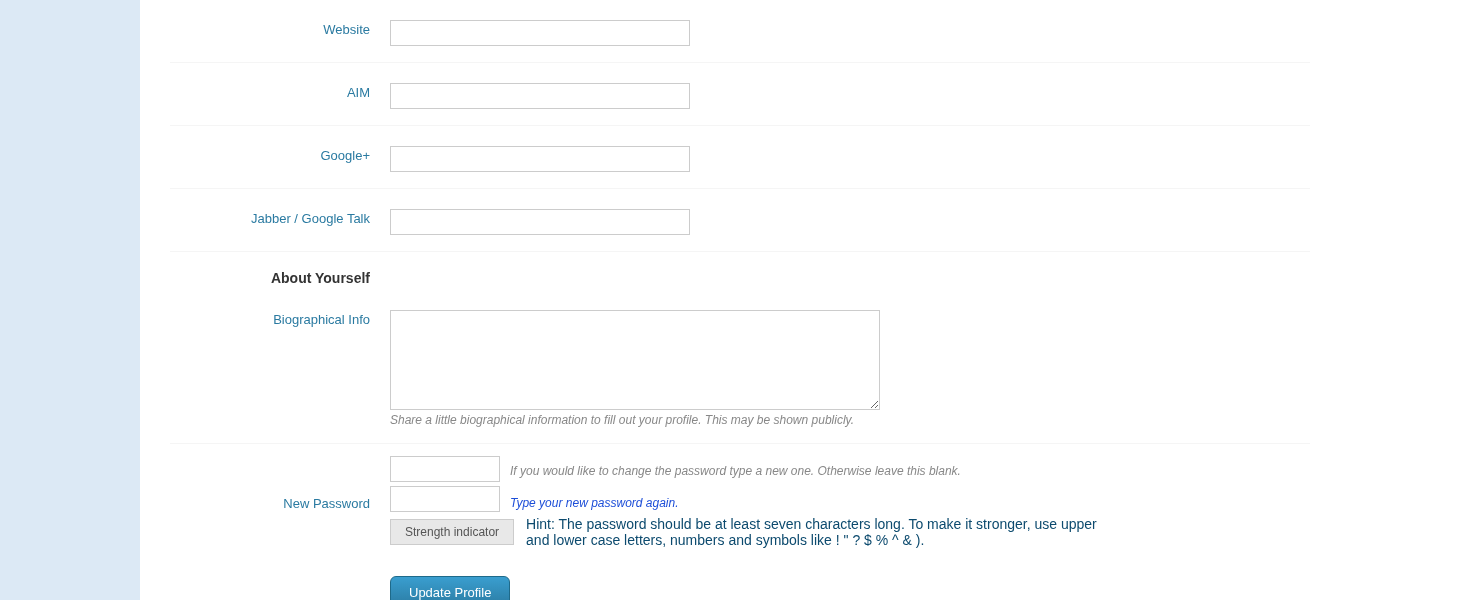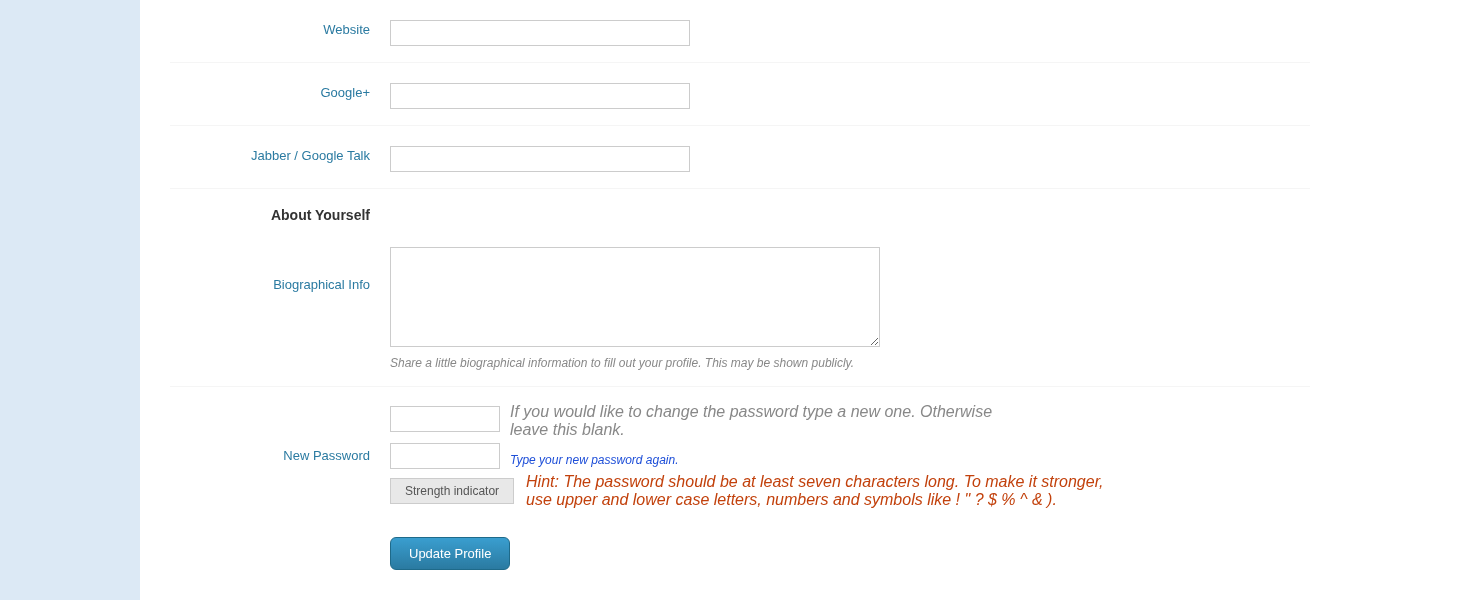--- a/index.html
+++ b/index.html
@@ -85,21 +85,20 @@
       font-size: 13px;
       background: #fff;
       outline: none;
       resize: vertical;
     }
 
     .bio-hint {
       color: #888;
       font-style: italic;
       font-size: 12px;
-      margin-top: 6px;
     }
 
     .section-heading-row {
       display: flex;
       align-items: flex-start;
       padding: 12px 0 4px 0;
     }
 
     .password-row {
       display: flex;
@@ -113,21 +112,21 @@
       border: 1px solid #ccc;
       padding: 3px 6px;
       font-size: 13px;
       background: #fff;
       outline: none;
     }
 
     .password-hint {
       color: #888;
       font-style: italic;
-      font-size: 16px;
+      font-size: 12px;
       margin-left: 10px;
       padding-top: 4px;
       max-width: 500px;
     }
 
     .password-hint-2 {
       color: #1d4ed8;
       font-style: italic;
       font-size: 12px;
       margin-left: 10px;
@@ -150,23 +149,22 @@
       background: #e8e8e8;
       border: 1px solid #ccc;
       padding: 5px 14px;
       font-size: 12px;
       color: #555;
       cursor: pointer;
       white-space: nowrap;
     }
 
     .strength-hint {
-      color: #c2410c;
-      font-style: italic;
-      font-size: 16px;
+      color: #0c4a6e;
+      font-size: 14px;
       max-width: 580px;
     }
 
     .update-profile-section {
       padding: 20px 0 20px 220px;
     }
 
     .update-profile-btn {
       background: linear-gradient(to bottom, #3a9ecf, #2a7aa1);
       color: #fff;
@@ -186,20 +184,26 @@
   <div class="main-content">
     <div class="form-container">
 
       <div class="form-row">
         <div class="form-label">Website</div>
         <div class="form-field">
           <input type="text" class="form-input" value="" style="">
         </div>
       </div>
 
+      <div class="form-row">
+        <div class="form-label">AIM</div>
+        <div class="form-field">
+          <input type="text" class="form-input" value="" style="">
+        </div>
+      </div>
 
 
       <div class="form-row">
         <div class="form-label">Google+</div>
         <div class="form-field">
           <input type="text" class="form-input" value="" style="">
         </div>
       </div>
 
       <div class="form-row">
@@ -207,21 +211,21 @@
         <div class="form-field">
           <input type="text" class="form-input" value="" style="">
         </div>
       </div>
 
       <div class="section-heading-row">
         <div class="form-label bold-label">About Yourself</div>
       </div>
 
       <div class="form-row" style="align-items: flex-start;">
-        <div class="form-label" style="padding-top: 6px; margin-top: 28px;">Biographical Info</div>
+        <div class="form-label" style="padding-top: 6px;">Biographical Info</div>
         <div class="form-field">
           <textarea class="form-textarea" style=""></textarea>
           <div class="bio-hint">Share a little biographical information to fill out your profile. This may be shown publicly.</div>
         </div>
       </div>
 
       <div class="password-row">
         <div class="form-label" style="padding-top: 6px;">New Password</div>
         <div class="form-field">
           <div class="password-field-row">

